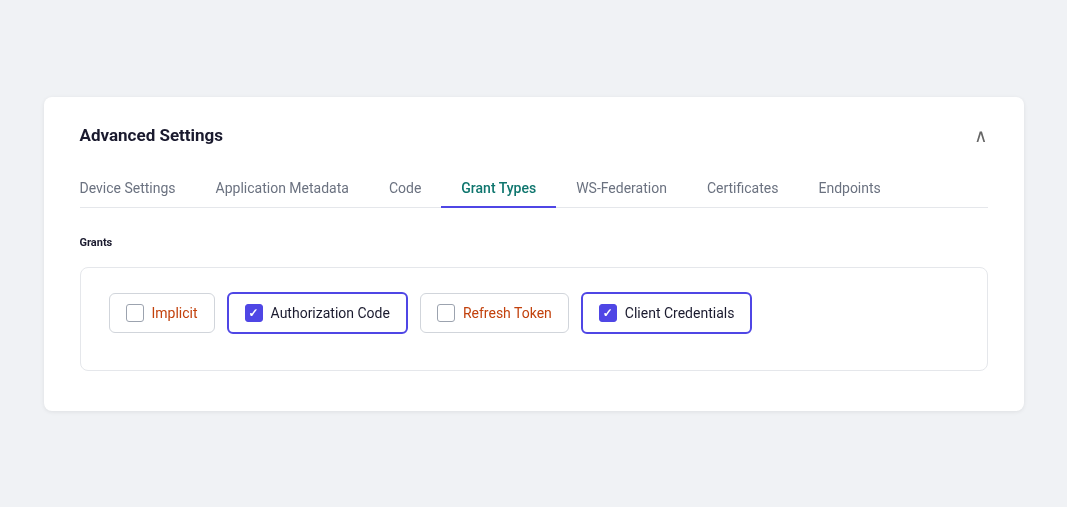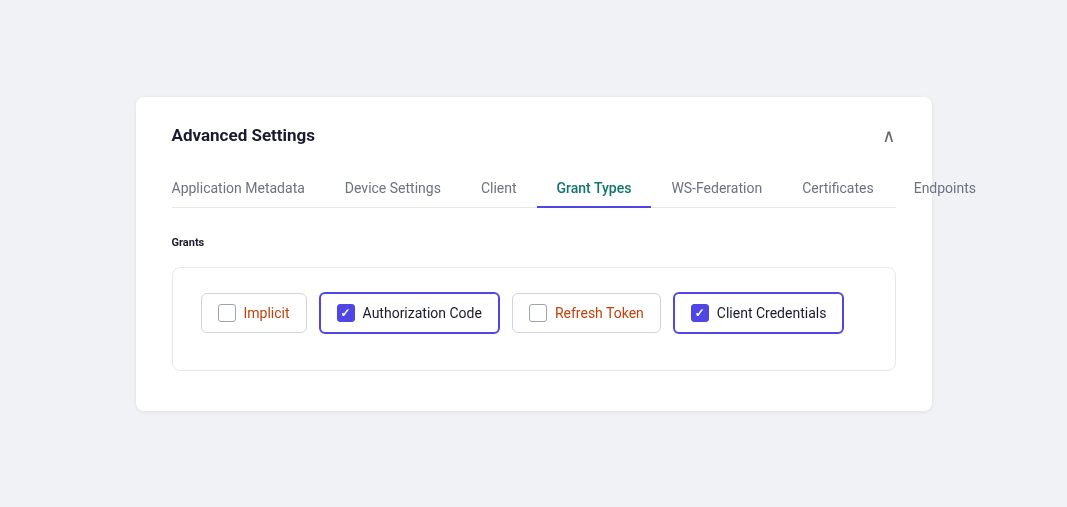--- a/index.html
+++ b/index.html
@@ -9,21 +9,21 @@
       display: flex;
       align-items: center;
       justify-content: center;
       min-height: 100vh;
       padding: 20px;
     }
     .card {
       background: #ffffff;
       border-radius: 8px;
       box-shadow: 0 1px 4px rgba(0,0,0,0.08);
-      width: 796px;
+      width: 980px;
       padding: 28px 36px 40px;
     }
     .card-header {
       display: flex;
       justify-content: space-between;
       align-items: center;
       margin-bottom: 24px;
     }
     .card-title {
       font-size: 17px;
@@ -120,23 +120,23 @@
 </head>
 <body>
 
 <div class="card">
   <div class="card-header">
     <span class="card-title">Advanced Settings</span>
     <span class="chevron-icon">∧</span>
   </div>
 
   <div class="tabs" id="tab-bar">
+      <div class="tab">Device Settings</div>
       <div class="tab">Application Metadata</div>
-      <div class="tab">Device Settings</div>
-      <div class="tab">Client</div>
+      <div class="tab">Code</div>
       <div class="tab active">Grant Types</div>
       <div class="tab">WS-Federation</div>
       <div class="tab">Certificates</div>
       <div class="tab">Endpoints</div>
     </div>
 
   <div class="section-title">Grants</div>
 
   <div class="grants-container">
     <div class="grants-row" id="grants-row-1">

